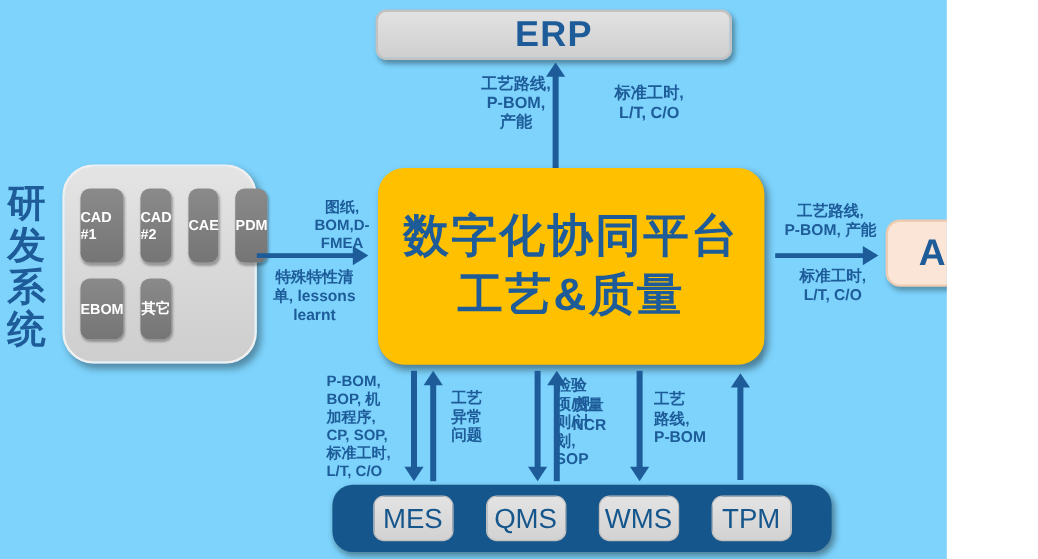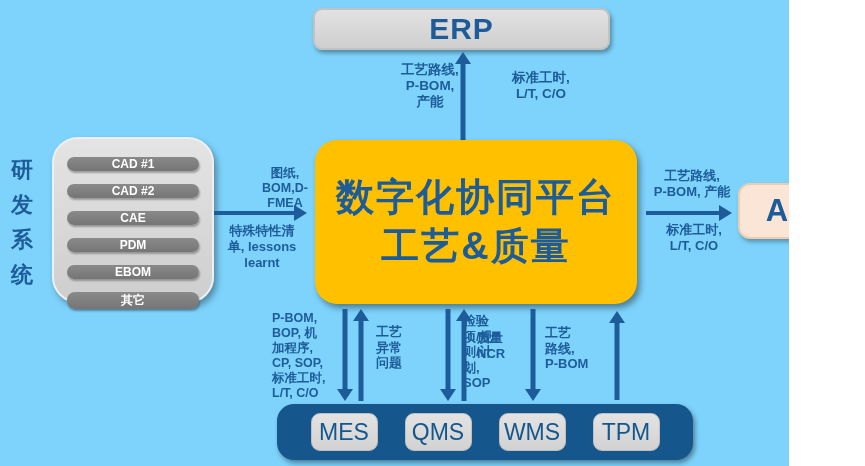--- a/index.html
+++ b/index.html
@@ -49,30 +49,30 @@
     box-shadow:3px 4px 6px rgba(0,0,0,0.4);
   }
   .platform-title{
     font-size:38px;line-height:49px;font-weight:bold;
     color:var(--text-blue);text-align:center;
     white-space:pre-line;letter-spacing:2px;
   }
   
   .rnd-title{
     position:absolute;left:4px;top:152px;width:36px;
-    font-size:22px;line-height:35px;font-weight:bold;
+    font-size:32px;line-height:35px;font-weight:bold;
     color:var(--text-blue);text-align:center;
     word-break:break-all;
   }
   .rnd-panel{
     position:absolute;left:52px;top:137px;width:162px;height:166px;
     background:linear-gradient(#E4E4E4,#CECECE);
     border-radius:26px;border:2px solid #EFEFEF;
     box-shadow:3px 4px 6px rgba(0,0,0,0.35);
-    display:grid;grid-template-columns:1fr;
+    display:grid;grid-template-columns:1fr 1fr 1fr 1fr;
     column-gap:14px;row-gap:13px;
     padding:18px 13px;
   }
   .chip{
     background:linear-gradient(#8A8A8A,#757575);
     border-radius:8px;color:#ffffff;
     font-size:12px;font-weight:bold;
     display:flex;align-items:center;justify-content:center;
     box-shadow:1px 2px 2px rgba(0,0,0,0.3);
   }

